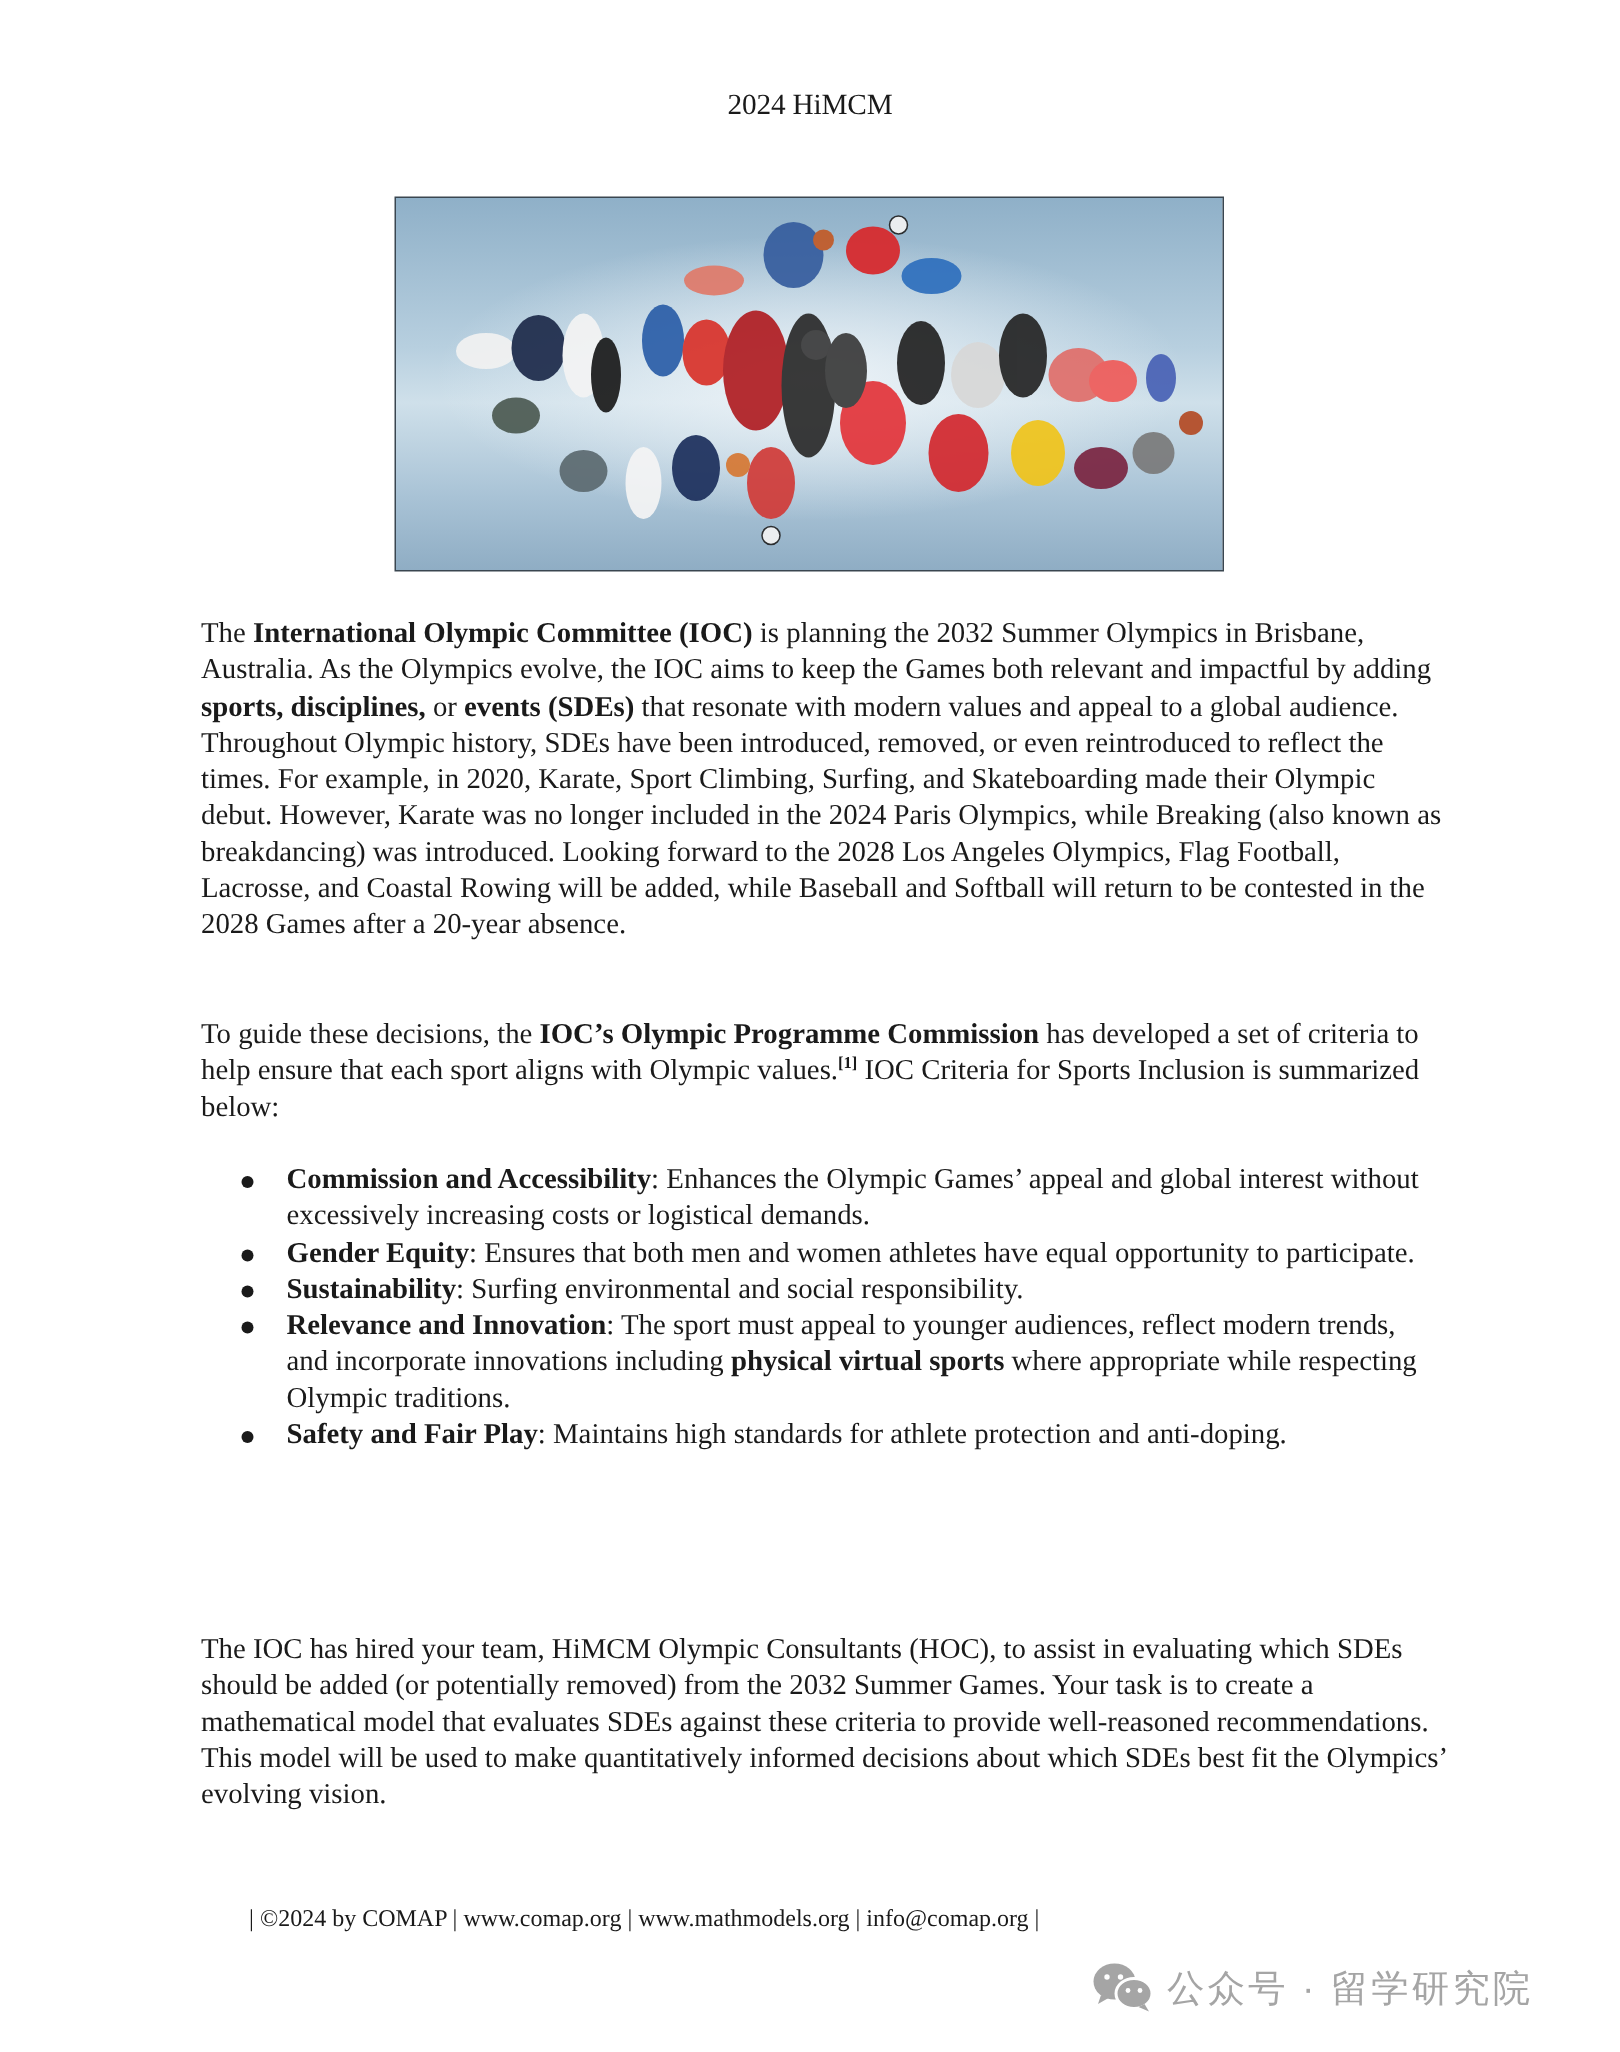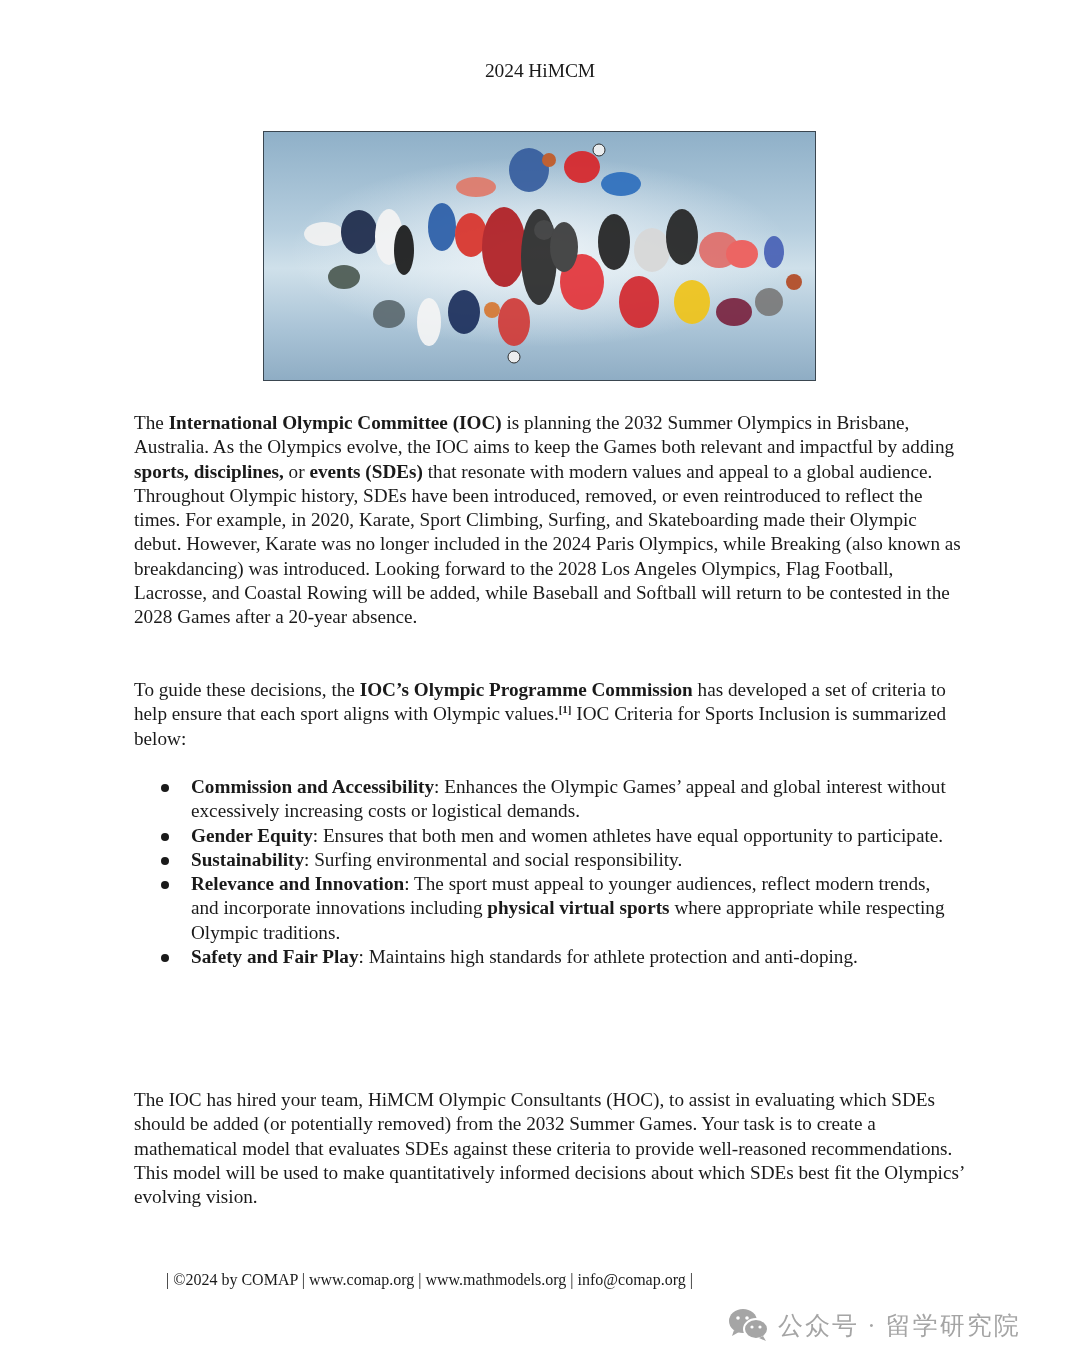--- a/index.html
+++ b/index.html
@@ -23,21 +23,21 @@
   .p3 { top: 1067px; margin-top: 21px; }
   b { font-weight: bold; }
   sup { font-size: 11px; line-height: 0; vertical-align: 7px; font-weight: bold; }
 
   .criteria { position: absolute; left: 127px; top: 775px; width: 830px; margin: 0; padding: 0; list-style: none; font-size: 19.2px; line-height: 24.3px; }
   .criteria li { position: relative; padding-left: 64px; }
   .criteria li .bullet { position: absolute; left: 34px; top: 9px; width: 8px; height: 8px; border-radius: 50%; background: #1a1a1a; }
 
   .footer { position: absolute; top: 1271px; left: 0; width: 859px; text-align: center; font-size: 16px; color: #1a1a1a; }
 
-  .watermark { position: absolute; left: 728px; top: 1308px; display: flex; align-items: center; gap: 8px; color: #a5a5a5; font-family: Liberation Serif, serif; font-size: 25px; letter-spacing: 2px; }
+  .watermark { position: absolute; left: 728px; top: 1308px; display: flex; align-items: center; gap: 8px; color: #a5a5a5; font-family: Liberation Sans, sans-serif; font-size: 25px; letter-spacing: 2px; }
   .watermark svg { display: block; }
 </style>
 </head>
 <body>
 
 <div class="title-block">
   <div class="title-line">2024 HiMCM</div>
 </div>
 
 <div class="hero">

